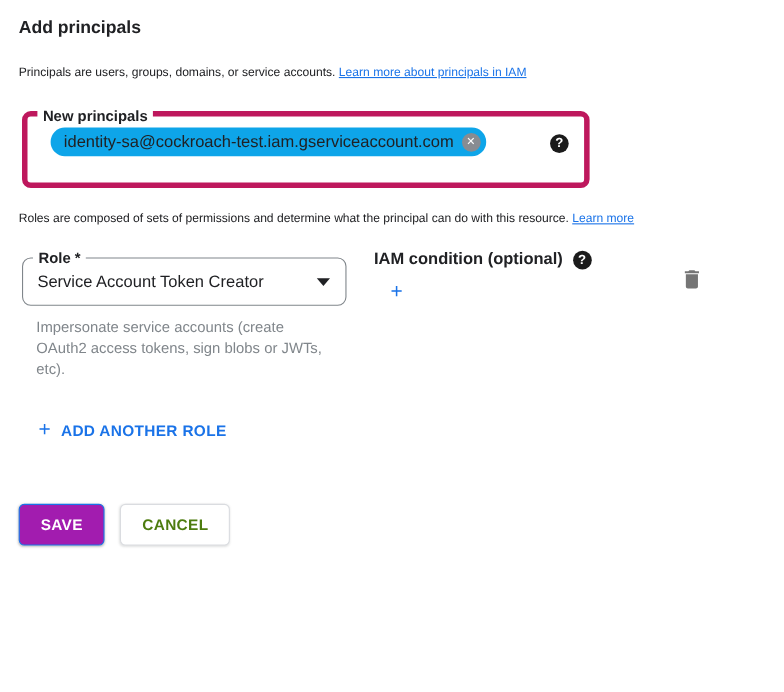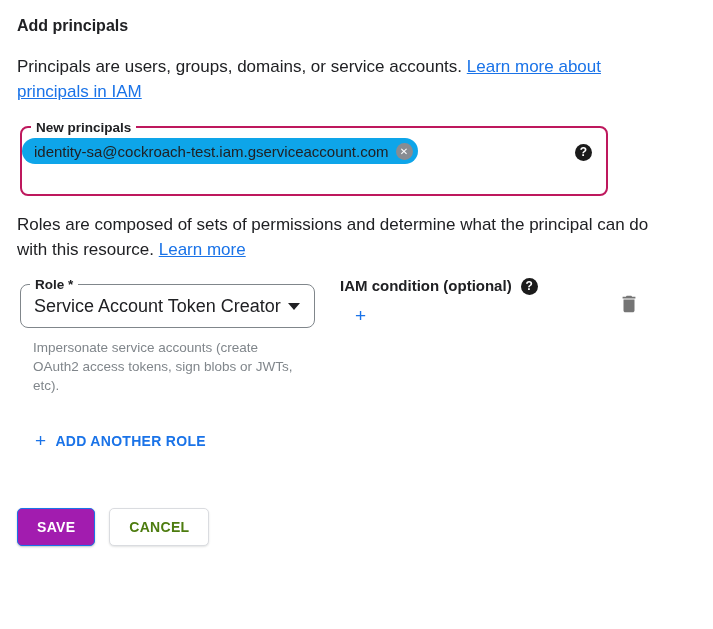--- a/index.html
+++ b/index.html
@@ -13,40 +13,40 @@
   .container { padding: 14px 24px 0 17px; }
 
   h1.section-title {
     font-size: 16px;
     font-weight: 700;
     line-height: 24px;
     color: #202124;
   }
   .desc {
     margin-top: 16px;
-    font-size: 17px;
+    font-size: 11px;
     line-height: 25px;
     max-width: 652px;
     color: #202124;
   }
   a.link {
     color: #1a73e8;
     text-decoration: underline;
     cursor: pointer;
   }
 
   
   .principals-field {
     position: relative;
     margin: 22px 0 0 3px;
-    width: 588px;
+    width: 516px;
     height: 70px;
-    border: 2px solid #be185d;
+    border: 5px solid #be185d;
     border-radius: 8px;
-    padding: 10px 44px 10px 0;
+    padding: 10px 44px 10px 21px;
   }
   .float-label {
     position: absolute;
     top: -9px;
     left: 9px;
     background: #ffffff;
     padding: 0 5px;
     font-size: 13.5px;
     font-weight: 700;
     color: #202124;
@@ -112,21 +112,21 @@
     height: 44px;
     border: 1px solid #80868b;
     border-radius: 8px;
     display: flex;
     align-items: center;
     justify-content: space-between;
     padding: 0 14px 0 13px;
     cursor: pointer;
     background: #fff;
   }
-  .role-value { font-size: 18px; color: #202124; white-space: nowrap; }
+  .role-value { font-size: 15px; color: #202124; white-space: nowrap; }
   .caret {
     width: 0; height: 0;
     border-left: 6px solid transparent;
     border-right: 6px solid transparent;
     border-top: 7px solid #202124;
     flex: none;
   }
   .role-helper {
     margin: 10px 0 0 13px;
     font-size: 13.5px;

